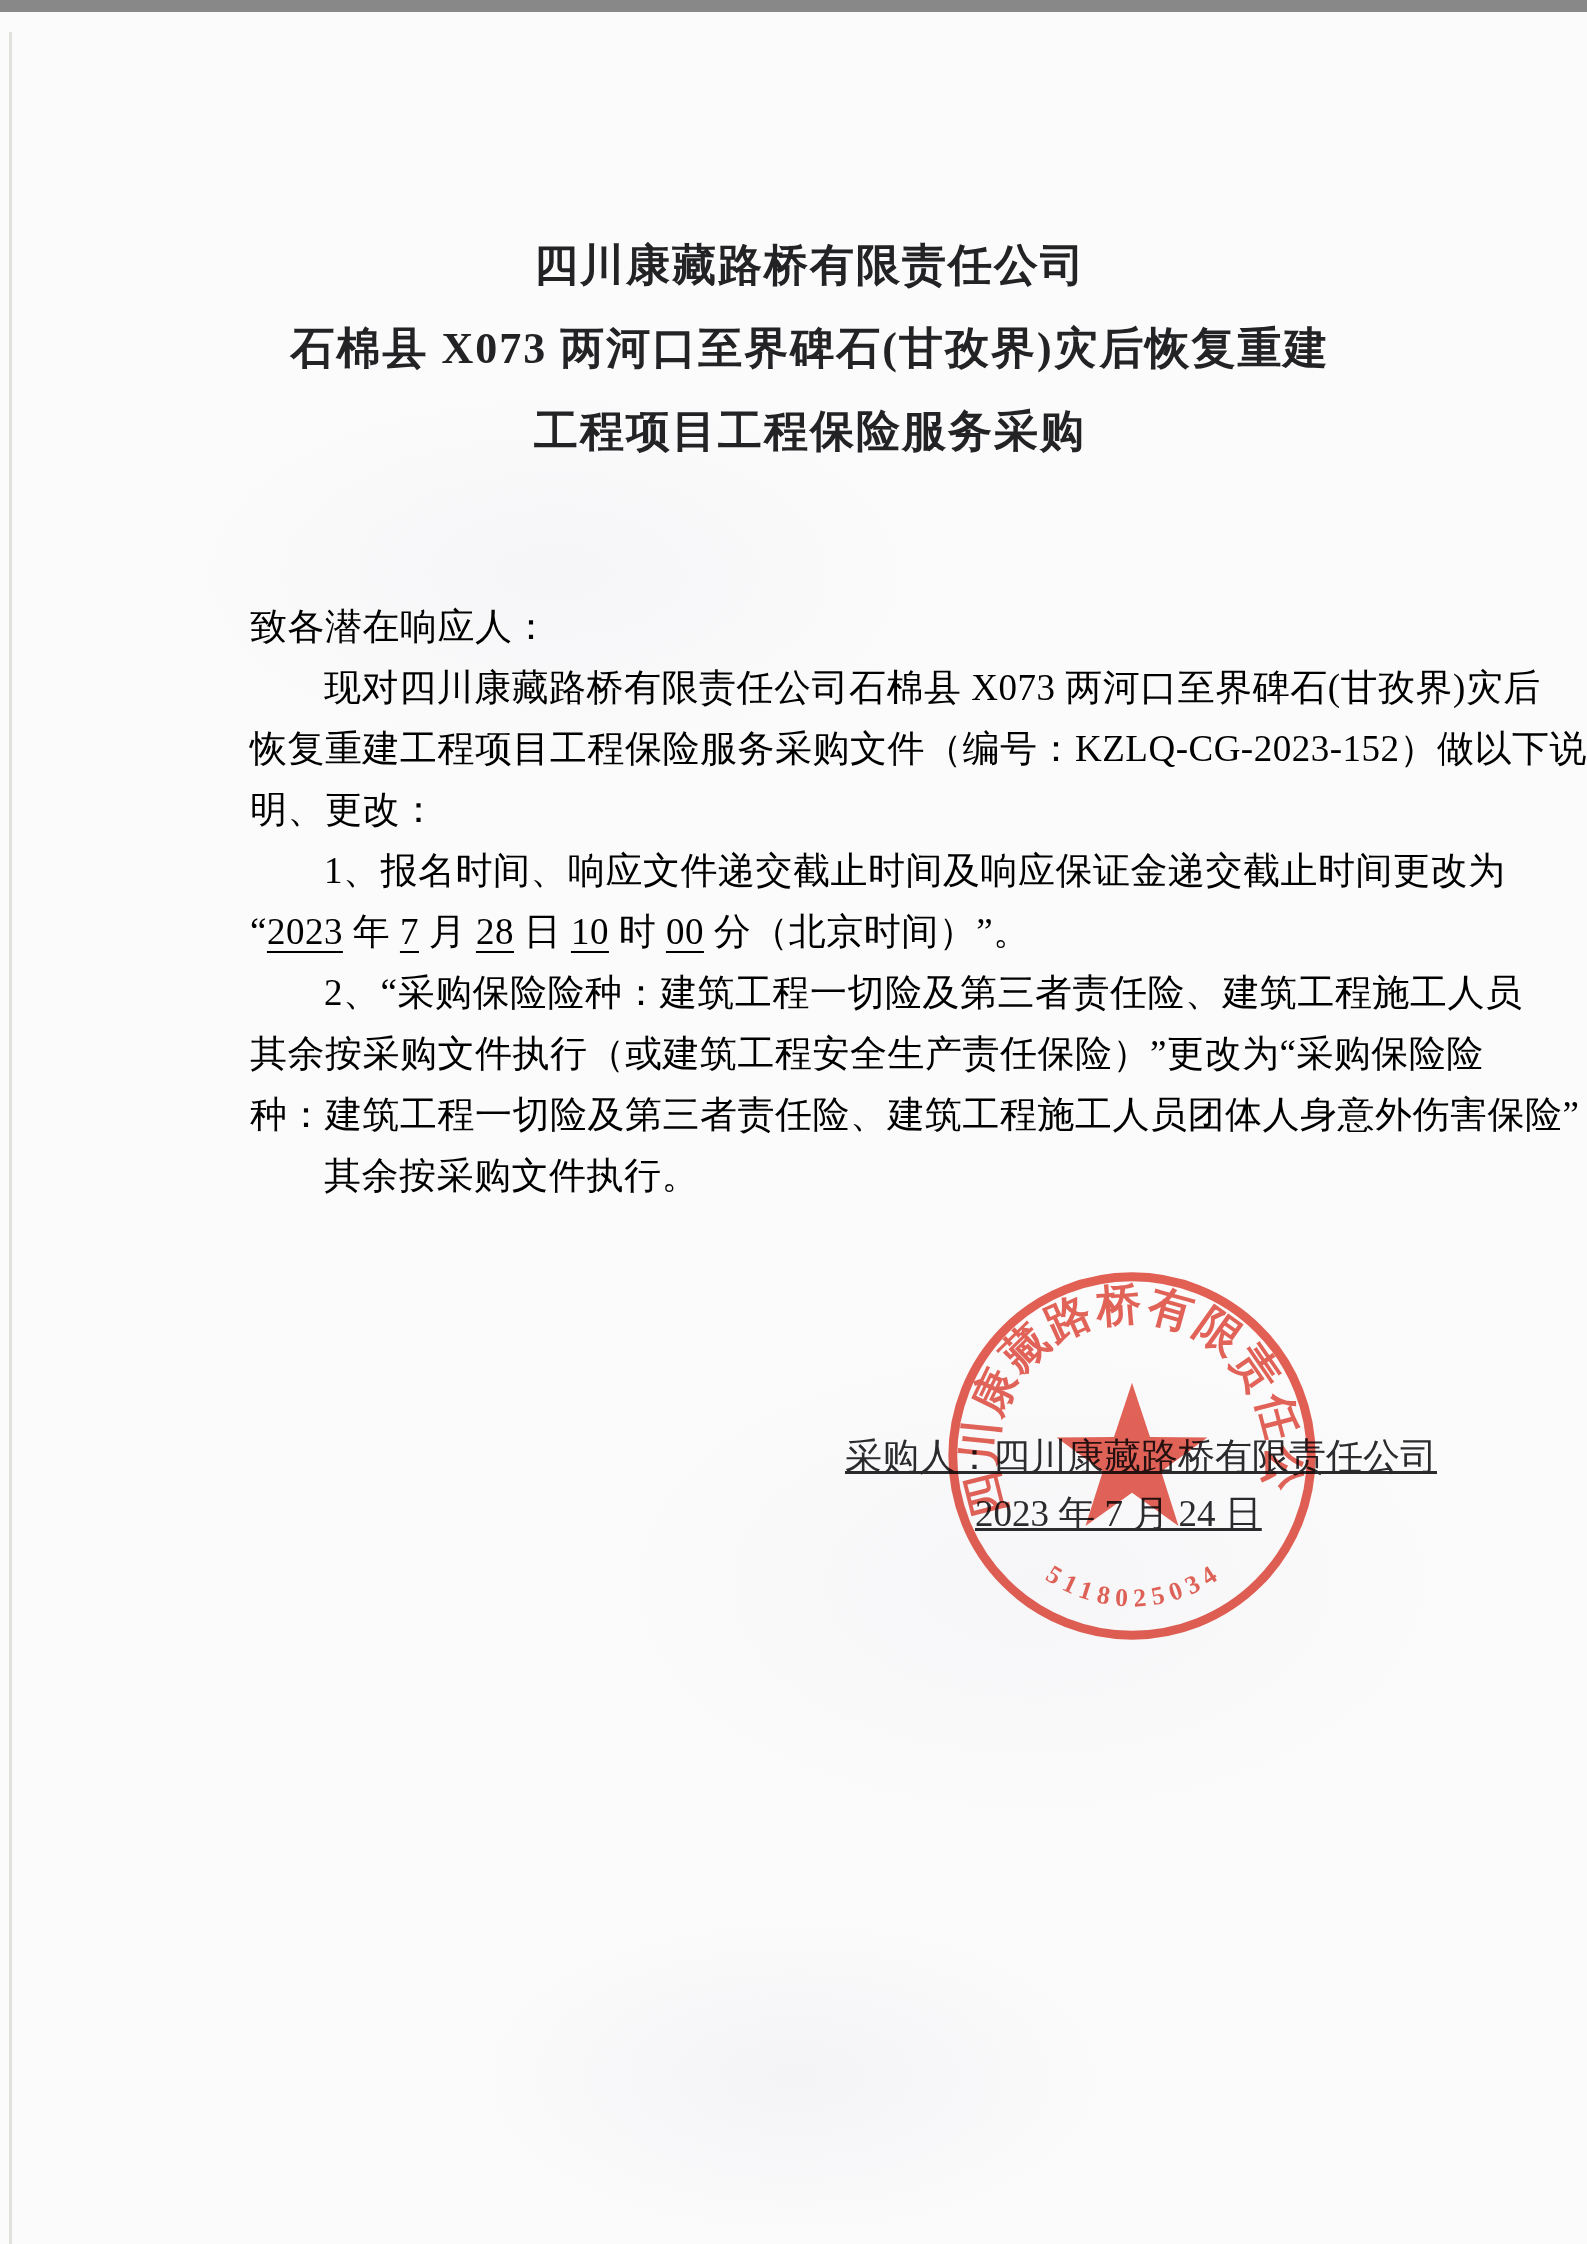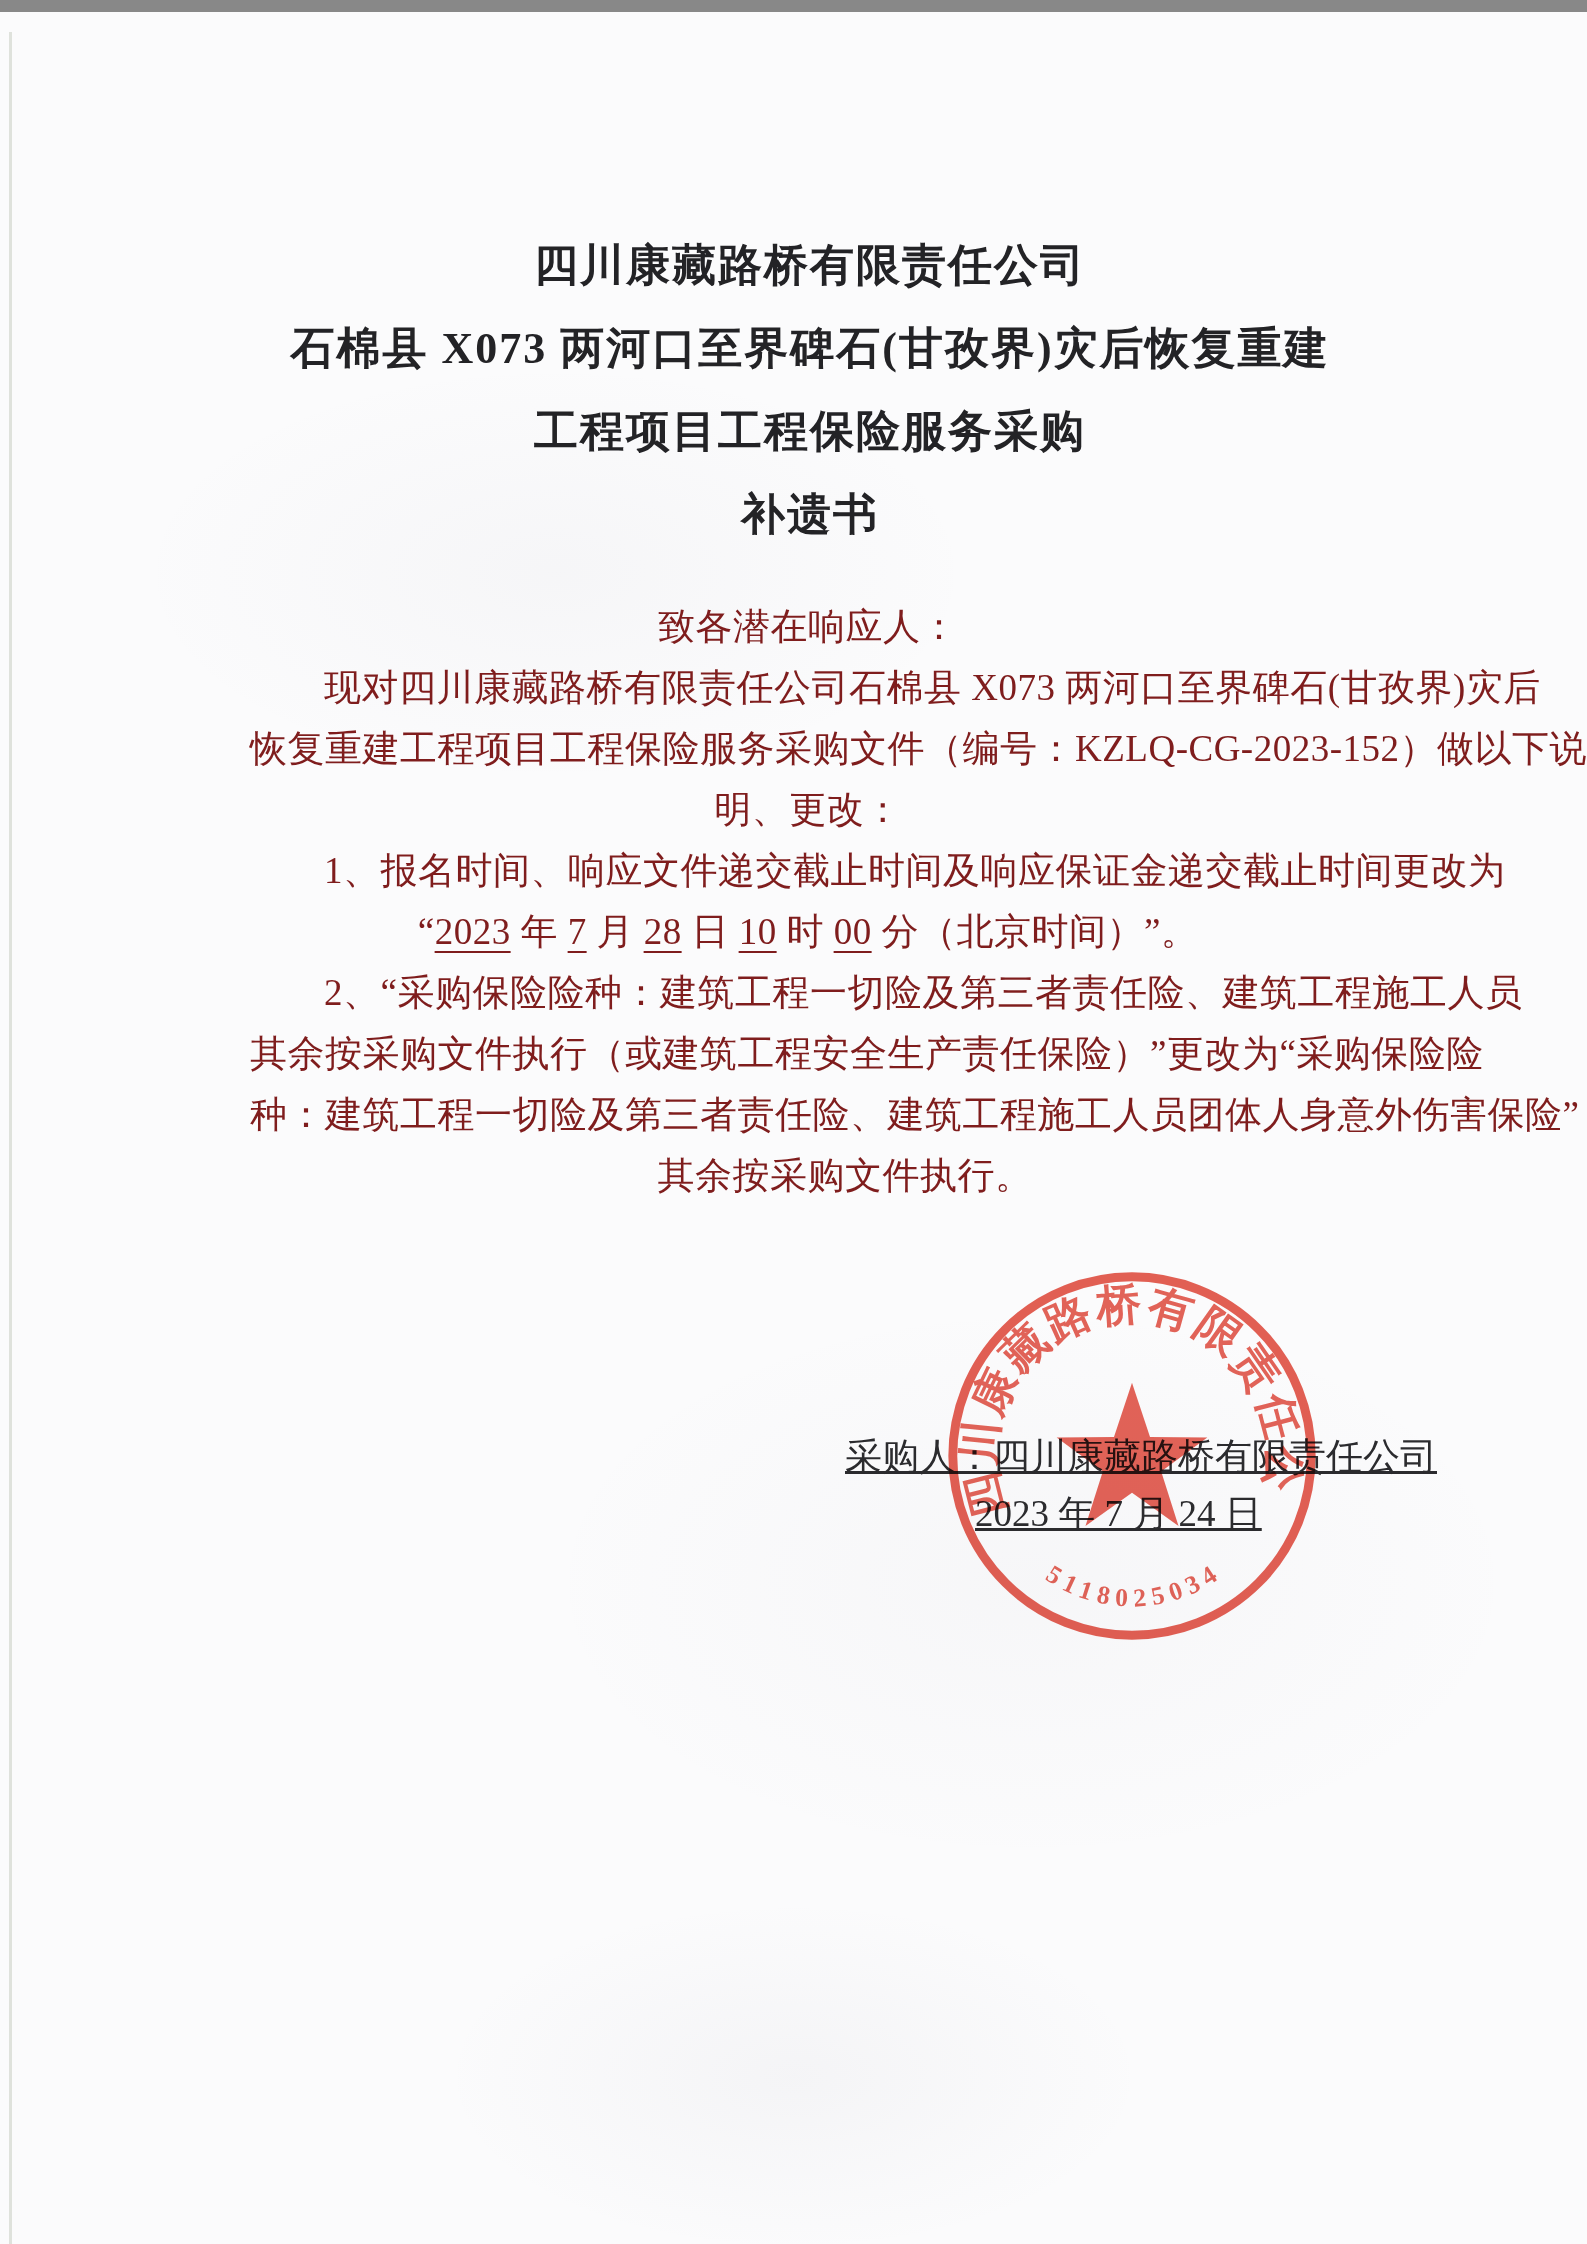--- a/index.html
+++ b/index.html
@@ -60,22 +60,21 @@
   }
 
   .body-block {
     position: absolute;
     top: 584px;
     left: 250px;
     width: 1116px;
     font-size: 37px;
     line-height: 61px;
     letter-spacing: 0.5px;
-    color: #7f1d1d;
-    text-align: center;
+    color: #000000;
   }
   .body-block .line { white-space: nowrap; }
   .body-block .indent { text-indent: 2em; }
   .u {
     text-decoration: underline;
     text-underline-offset: 7px;
     text-decoration-thickness: 2px;
   }
 
   .sig-line {
@@ -106,21 +105,20 @@
 <body>
 
 <div class="page">
 
   <div class="scan-edge-left"></div>
 
   <div class="title-block">
     <div>四川康藏路桥有限责任公司</div>
     <div>石棉县 X073 两河口至界碑石(甘孜界)灾后恢复重建</div>
     <div>工程项目工程保险服务采购</div>
-    <div>补遗书</div>
   </div>
 
   <div class="body-block">
     <div class="line">致各潜在响应人：</div>
     <div class="line indent">现对四川康藏路桥有限责任公司石棉县 X073 两河口至界碑石(甘孜界)灾后</div>
     <div class="line">恢复重建工程项目工程保险服务采购文件（编号：KZLQ-CG-2023-152）做以下说</div>
     <div class="line">明、更改：</div>
     <div class="line indent">1、报名时间、响应文件递交截止时间及响应保证金递交截止时间更改为</div>
     <div class="line"><span>“</span><span class="u">2023</span><span> 年 </span><span class="u">7</span><span> 月 </span><span class="u">28</span><span> 日 </span><span class="u">10</span><span> 时 </span><span class="u">00</span><span> 分（北京时间）</span><span>”。</span></div>
     <div class="line indent">2、“采购保险险种：建筑工程一切险及第三者责任险、建筑工程施工人员</div>

